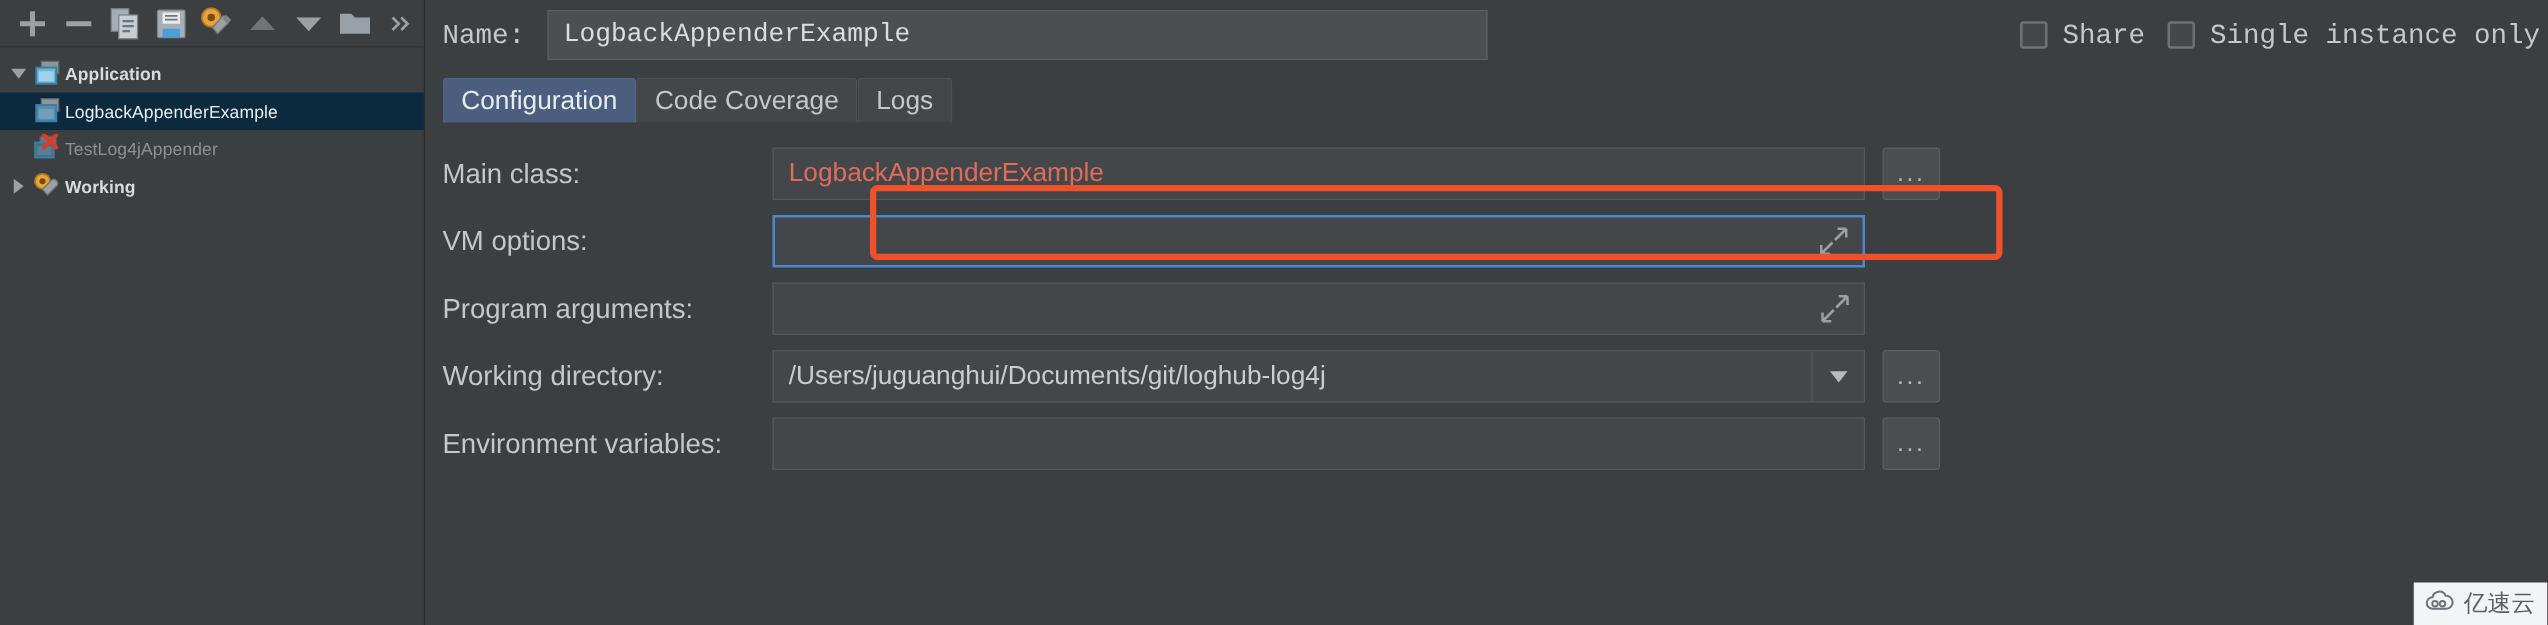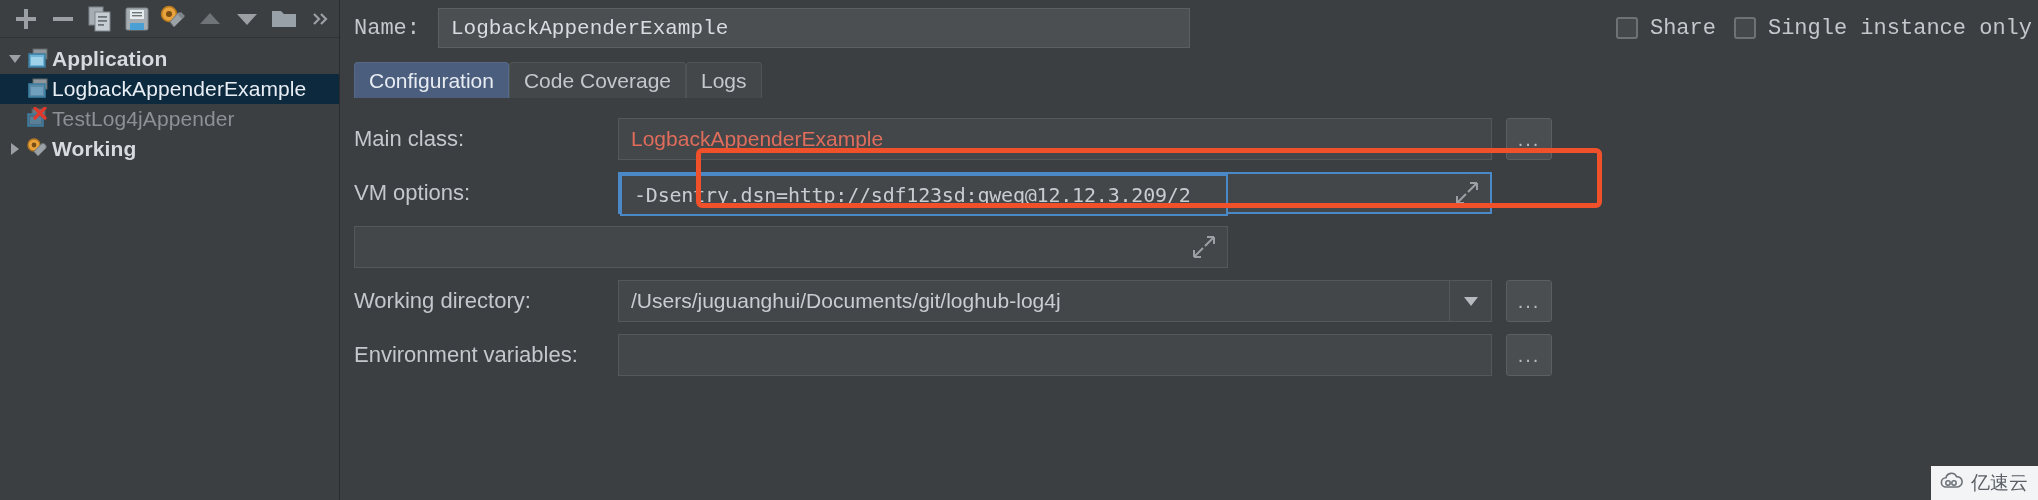--- a/index.html
+++ b/index.html
@@ -33,21 +33,21 @@
   .tb-btn svg { display: block; }
 
   .tree { padding-top: 6px; }
   .tree-row {
     height: 30px; display: flex; align-items: center;
     padding-left: 4px; white-space: nowrap;
   }
   .tree-row.selected { background: #0d293e; }
   .twisty { width: 22px; display: flex; align-items: center; justify-content: center; }
   .tree-icon { width: 26px; display:flex; align-items:center; justify-content:center; position: relative;}
-  .tree-label { font-size: 21px; color: #c8cdd2; letter-spacing: .1px; }
+  .tree-label { font-size: 14px; color: #c8cdd2; letter-spacing: .1px; }
   .tree-label.bold { font-weight: bold; color: #d6dbe0; }
   .tree-label.dim { color: #8b9196; }
   .tree-label.sel { color: #e8eef4; }
   .indent-1 { padding-left: 26px; }
 
   
   .right-pane { flex: 1 1 auto; position: relative; background: #3c3f41; height: 500px; }
 
   .name-row {
     display: flex; align-items: center; height: 56px;
@@ -332,31 +332,31 @@
 
       <div class="form-row">
         <span class="f-label">Main class:</span>
         <div class="f-field wide err">LogbackAppenderExample</div>
         <div class="browse-btn">...</div>
       </div>
 
       <div class="form-row">
         <span class="f-label">VM options:</span>
         <div class="f-field vm focus">
-          <div class="vm-overlay">-Dsentry.dsn=http://sdf123sd:qweq@12.12.3.209/2</div>
           <span class="expand-ico">
             <svg width="26" height="26" viewBox="0 0 26 26">
               <path d="M14 12 L23 3 M23 3 L16 3 M23 3 L23 10" stroke="#9ba0a5" stroke-width="2" fill="none"></path>
               <path d="M12 14 L3 23 M3 23 L10 23 M3 23 L3 16" stroke="#9ba0a5" stroke-width="2" fill="none"></path>
             </svg>
           </span>
         </div>
       </div>
 
       <div class="form-row">
+        <span class="f-label">Program arguments:</span>
         <div class="f-field wide">
             <span class="expand-ico">
             <svg width="26" height="26" viewBox="0 0 26 26">
               <path d="M14 12 L23 3 M23 3 L16 3 M23 3 L23 10" stroke="#9ba0a5" stroke-width="2" fill="none"></path>
               <path d="M12 14 L3 23 M3 23 L10 23 M3 23 L3 16" stroke="#9ba0a5" stroke-width="2" fill="none"></path>
             </svg>
           </span>
           </div>
       </div>
 

